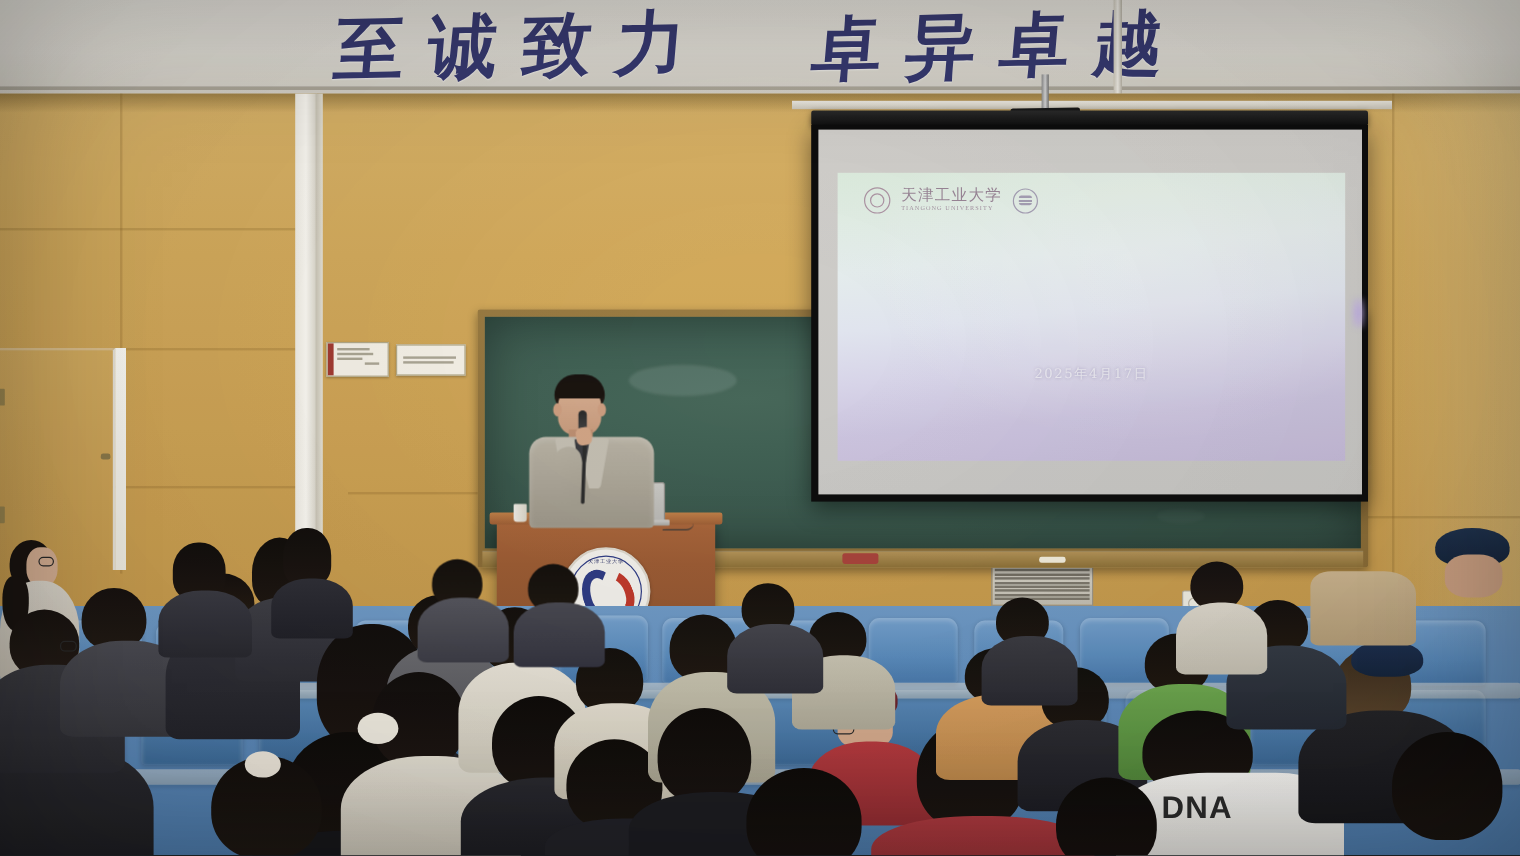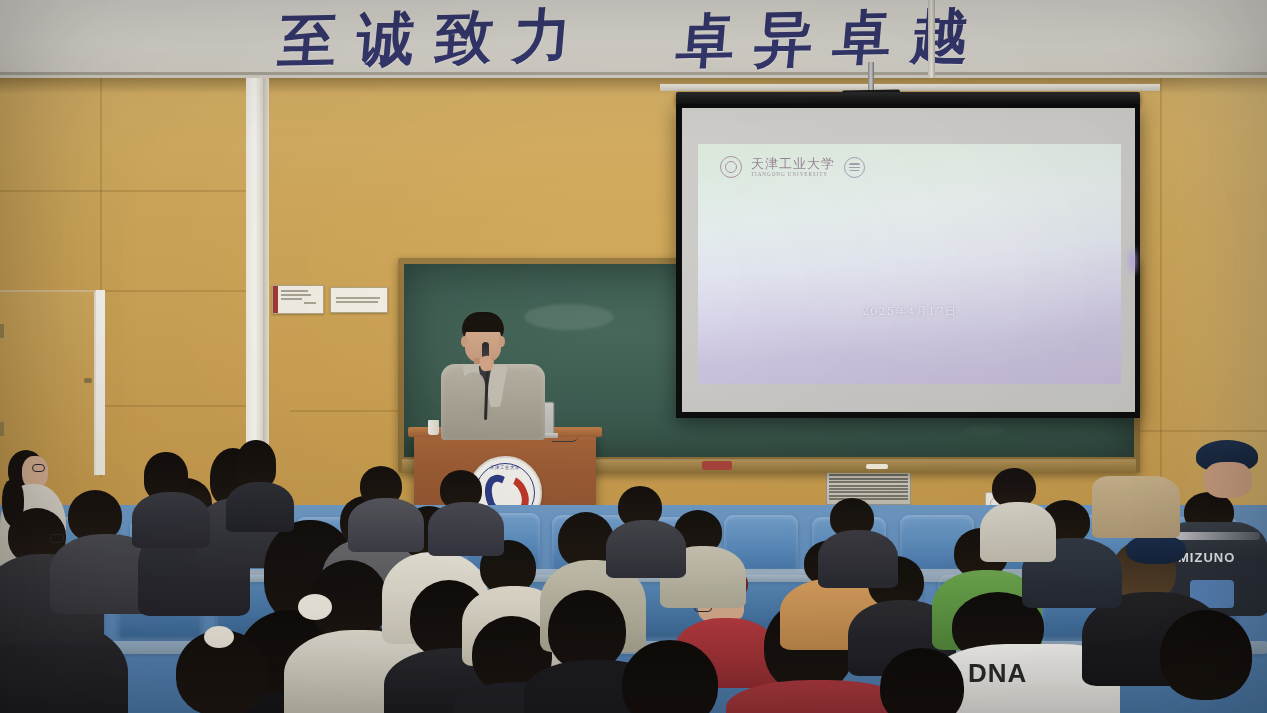--- a/index.html
+++ b/index.html
@@ -764,27 +764,20 @@
 
   <div class="person" style="left:930px;top:592px;width:175px;height:125px;">
     <div class="head" style="left:22px;top:0;width:92px;height:70px;background:linear-gradient(180deg,#100d0b,#1b1511);"></div>
     <div class="body" style="left:0;top:52px;width:190px;height:90px;background:linear-gradient(180deg,#fbfaf7,#e6e4de);border-radius:40% 30% 8% 8%;"></div>
     <div class="shirt-text" style="left:38px;top:66px;font-size:26px;">DNA</div>
   </div>
   <div class="person" style="left:880px;top:648px;width:110px;height:70px;">
     <div class="head" style="left:0;top:0;width:84px;height:78px;background:linear-gradient(180deg,#0e0b09,#191310);"></div>
   </div>
 
-  <div class="person" style="left:1150px;top:492px;width:118px;height:125px;">
-    <div class="head" style="left:34px;top:0;width:50px;height:40px;background:linear-gradient(180deg,#15110e,#231a12);"></div>
-    <div class="body" style="left:6px;top:30px;width:112px;height:94px;background:linear-gradient(180deg,#3d424c 0%,#2e333c 38%,#2a2f38 100%);border-radius:30% 30% 8% 8%;"></div>
-    <div style="position:absolute;left:18px;top:40px;width:92px;height:8px;background:linear-gradient(90deg,rgba(235,235,240,.85),rgba(235,235,240,.2));border-radius:4px;"></div>
-    <div style="position:absolute;left:40px;top:88px;width:44px;height:28px;background:#5a86bd;border-radius:4px;"></div>
-    <div class="shirt-text" style="left:28px;top:58px;font-size:13px;color:#eceff3;">MIZUNO</div>
-  </div>
   <div class="person" style="left:1190px;top:440px;width:80px;height:80px;">
     <div class="cap" style="left:6px;top:0;width:62px;height:32px;background:linear-gradient(180deg,#20334f,#16263d);"></div>
     <div class="head" style="left:14px;top:22px;width:48px;height:36px;background:#cfa384;border-radius:40%;"></div>
   </div>
   <div class="person" style="left:1096px;top:540px;width:110px;height:130px;">
     <div class="head" style="left:16px;top:0;width:64px;height:62px;background:linear-gradient(180deg,#3a2c1d,#5b452c);"></div>
     <div class="cap" style="left:30px;top:-6px;width:60px;height:30px;background:linear-gradient(180deg,#1e3050,#15253c);"></div>
     <div class="body" style="left:-14px;top:52px;width:142px;height:94px;background:linear-gradient(180deg,#242428,#17171b);"></div>
   </div>
   <div class="person" style="left:1160px;top:610px;width:110px;height:105px;">

